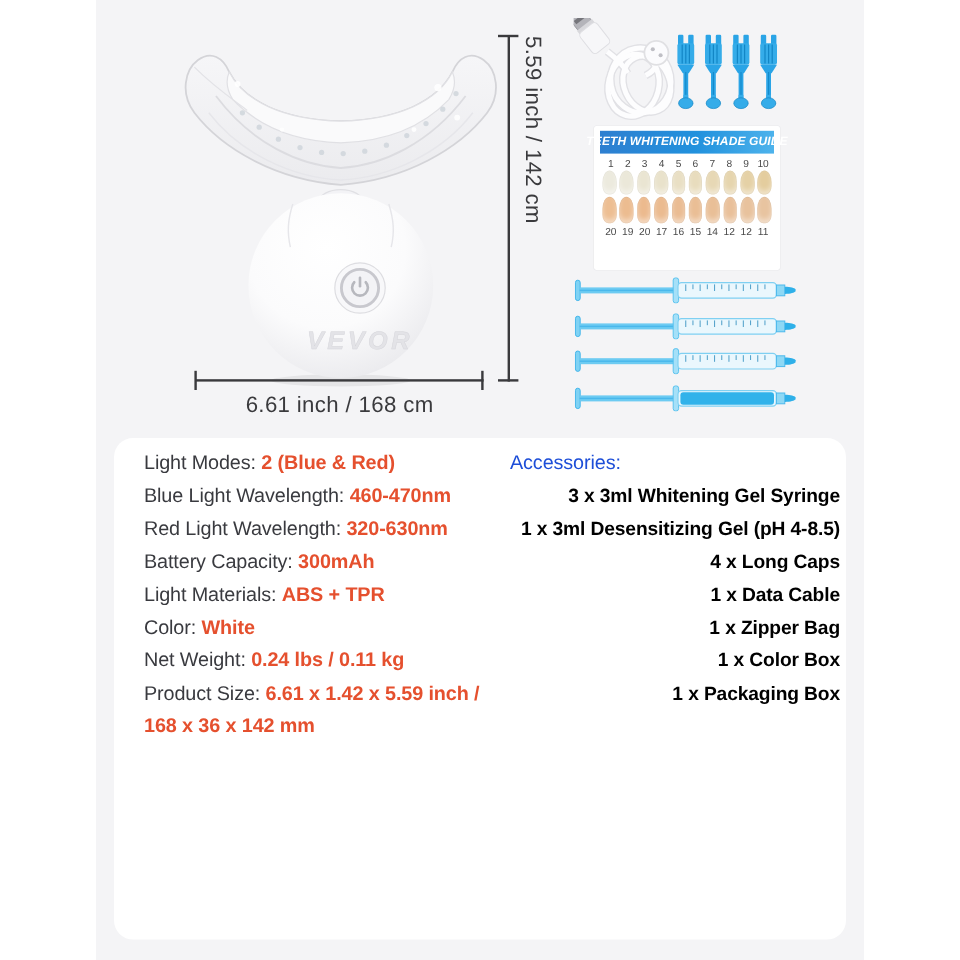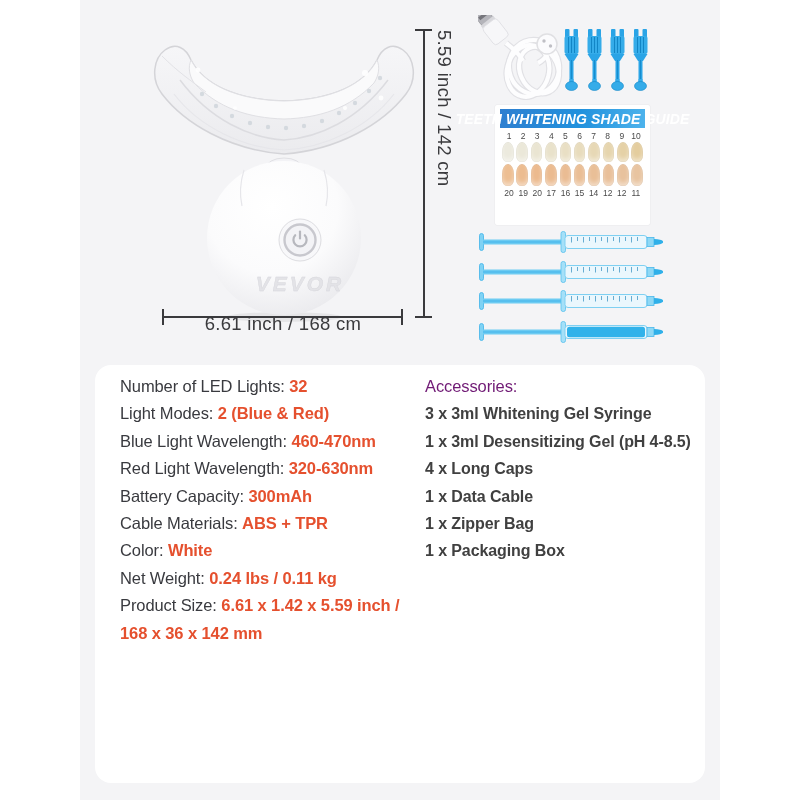--- a/index.html
+++ b/index.html
@@ -10,44 +10,44 @@
   
   .dim{position:absolute;background:#3a3a3d;}
   .dim-v-line{left:423px;top:30px;width:2px;height:288px;}
   .dim-v-t1{left:415px;top:29px;width:17px;height:2px;}
   .dim-v-t2{left:415px;top:316px;width:17px;height:2px;}
   .dim-h-line{left:163px;top:316px;width:240px;height:2px;}
   .dim-h-t1{left:162px;top:309px;width:2px;height:16px;}
   .dim-h-t2{left:401px;top:309px;width:2px;height:16px;}
   .dim-label-v{position:absolute;left:433px;top:30px;height:288px;display:flex;align-items:center;
     writing-mode:vertical-rl;font-size:18.5px;color:#3a3a3d;letter-spacing:.3px;}
-  .dim-label-h{position:absolute;left:163px;top:313px;width:240px;text-align:center;
+  .dim-label-h{position:absolute;left:163px;top:326px;width:240px;text-align:center;
     font-size:18.5px;color:#3a3a3d;letter-spacing:.3px;}
 
   
   .shade-card{position:absolute;left:495px;top:105px;width:155px;height:120px;background:#ffffff;
     border-radius:2px;box-shadow:0 0 0 .5px #e9e9ec;}
   .shade-header{margin:4px 5px 3px;height:19px;display:flex;align-items:center;justify-content:center;
     background:linear-gradient(95deg,#2e7fd0 0%,#2191dd 55%,#4db3ec 100%);
-    color:#fff;font-style:italic;font-weight:700;font-size:14px;letter-spacing:.1px;white-space:nowrap;}
+    color:#fff;font-style:italic;font-weight:700;font-size:10px;letter-spacing:.1px;white-space:nowrap;}
   .shade-nums{display:flex;padding:0 7px;margin:2px 0 1px;}
   .shade-nums span{flex:1;text-align:center;font-size:8.5px;color:#4a4a4a;}
   .shade-teeth{display:flex;justify-content:space-between;padding:0 7px;margin:1px 0 2px;}
   .tooth{width:11.5px;height:20px;border-radius:6px 6px 5px 5px / 10px 10px 7px 7px;
     box-shadow:inset 0 0 0 .5px rgba(0,0,0,.05), inset 0 -3px 4px rgba(255,255,255,.45);}
   .tooth-lg{height:22px;}
 
   
   .spec-card{position:absolute;left:95px;top:365px;width:610px;height:418px;background:#ffffff;border-radius:16px;}
   .spec-col{position:absolute;top:8px;font-size:16.5px;line-height:27.4px;color:#393a3f;letter-spacing:-.1px;}
   .col-left{left:25px;width:304px;}
   .col-right{left:330px;width:275px;}
   .spec-row .val{font-weight:700;color:#e5502e;}
-  .acc-title{color:#701a75;}
-  .acc-item{font-weight:700;color:#404040;white-space:nowrap;font-size:16px;}
+  .acc-title{color:#1d4ed8;}
+  .acc-item{font-weight:700;color:#000000;white-space:nowrap;font-size:16px;text-align:right;}
 
   
   .abs{position:absolute;}
 </style>
 </head>
 <body>
 
 <div class="stage">
   <div class="photo-bg"></div>
 
@@ -279,35 +279,35 @@
     </svg>
   <svg class="abs" style="left:479px;top:290px" width="190" height="22">
       <use href="#syr-sym"></use>
     </svg>
   <svg class="abs" style="left:479px;top:321px" width="190" height="22">
       <use href="#syr-gel-sym"></use>
     </svg>
 
   <div class="spec-card">
     <div class="spec-col col-left">
-        <div class="spec-row"><span class="lbl">Number of LED Lights: </span><span class="val">32</span></div>
         <div class="spec-row"><span class="lbl">Light Modes: </span><span class="val">2 (Blue &amp; Red)</span></div>
         <div class="spec-row"><span class="lbl">Blue Light Wavelength: </span><span class="val">460-470nm</span></div>
         <div class="spec-row"><span class="lbl">Red Light Wavelength: </span><span class="val">320-630nm</span></div>
         <div class="spec-row"><span class="lbl">Battery Capacity: </span><span class="val">300mAh</span></div>
-        <div class="spec-row"><span class="lbl">Cable Materials: </span><span class="val">ABS + TPR</span></div>
+        <div class="spec-row"><span class="lbl">Light Materials: </span><span class="val">ABS + TPR</span></div>
         <div class="spec-row"><span class="lbl">Color: </span><span class="val">White</span></div>
         <div class="spec-row"><span class="lbl">Net Weight: </span><span class="val">0.24 lbs / 0.11 kg</span></div>
         <div class="spec-row"><span class="lbl">Product Size: </span><span class="val">6.61 x 1.42 x 5.59 inch / 168 x 36 x 142 mm</span></div>
       </div>
     <div class="spec-col col-right">
       <div class="acc-title">Accessories:</div>
       <div>
           <div class="acc-item">3 x 3ml Whitening Gel Syringe</div>
           <div class="acc-item">1 x 3ml Desensitizing Gel (pH 4-8.5)</div>
           <div class="acc-item">4 x Long Caps</div>
           <div class="acc-item">1 x Data Cable</div>
           <div class="acc-item">1 x Zipper Bag</div>
+          <div class="acc-item">1 x Color Box</div>
           <div class="acc-item">1 x Packaging Box</div>
         </div>
     </div>
   </div>
 </div>
 
 </body></html>

